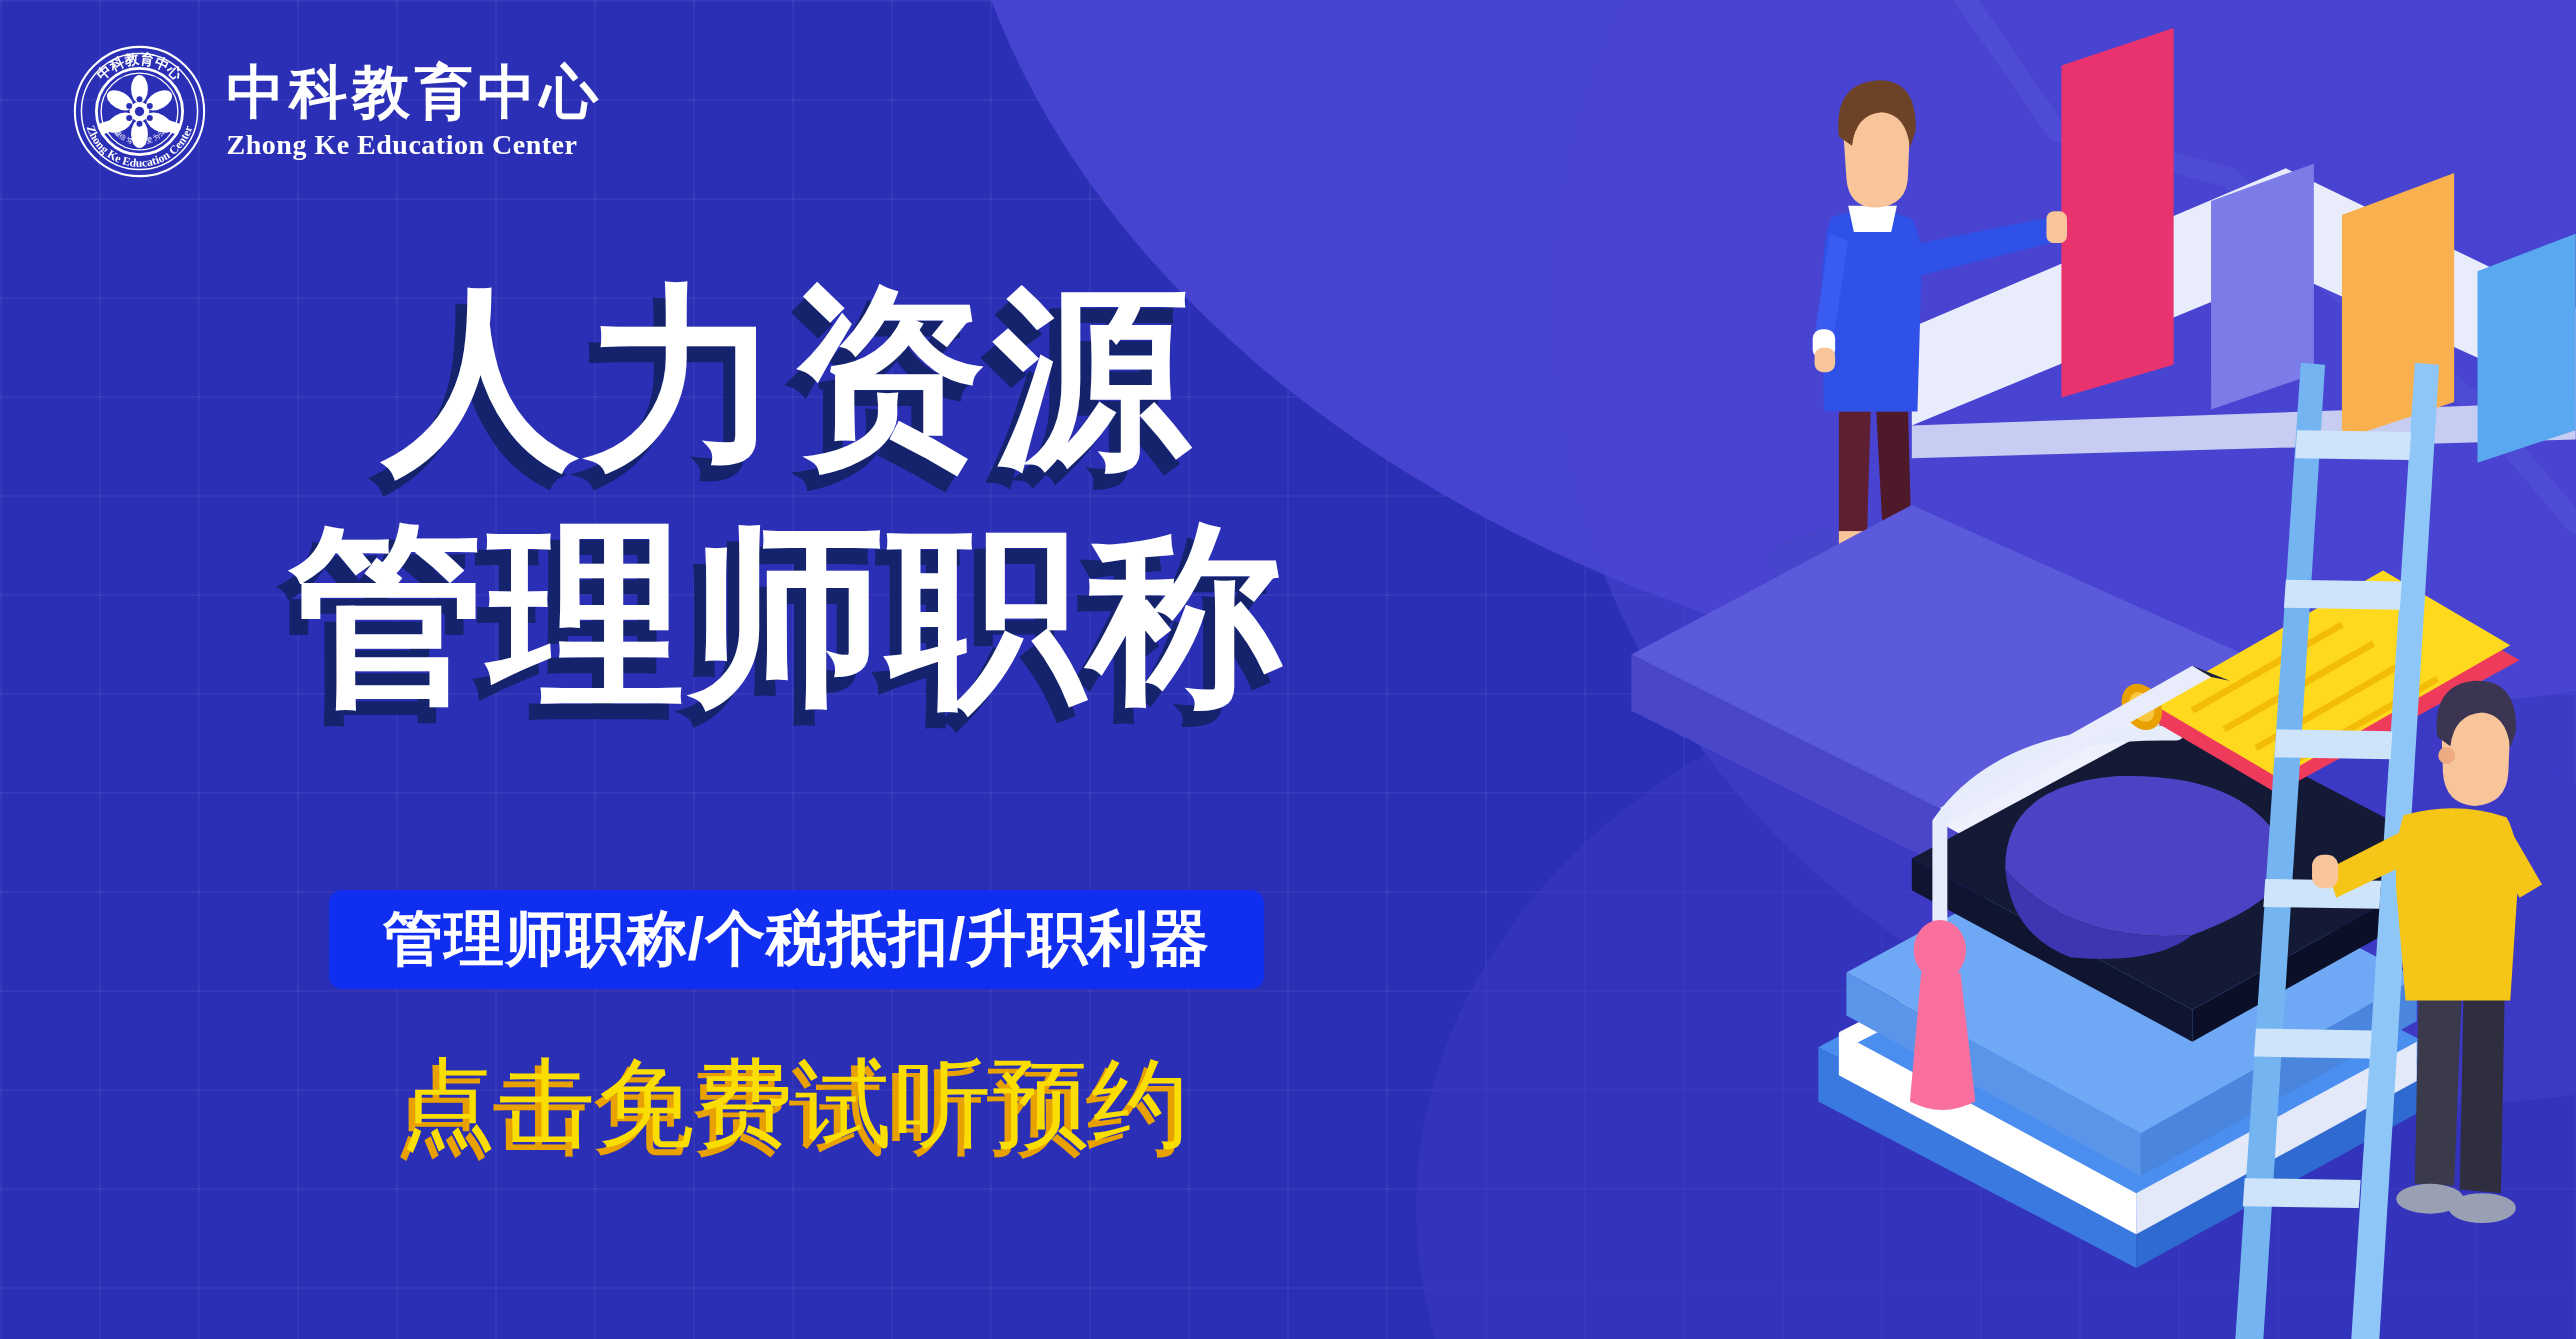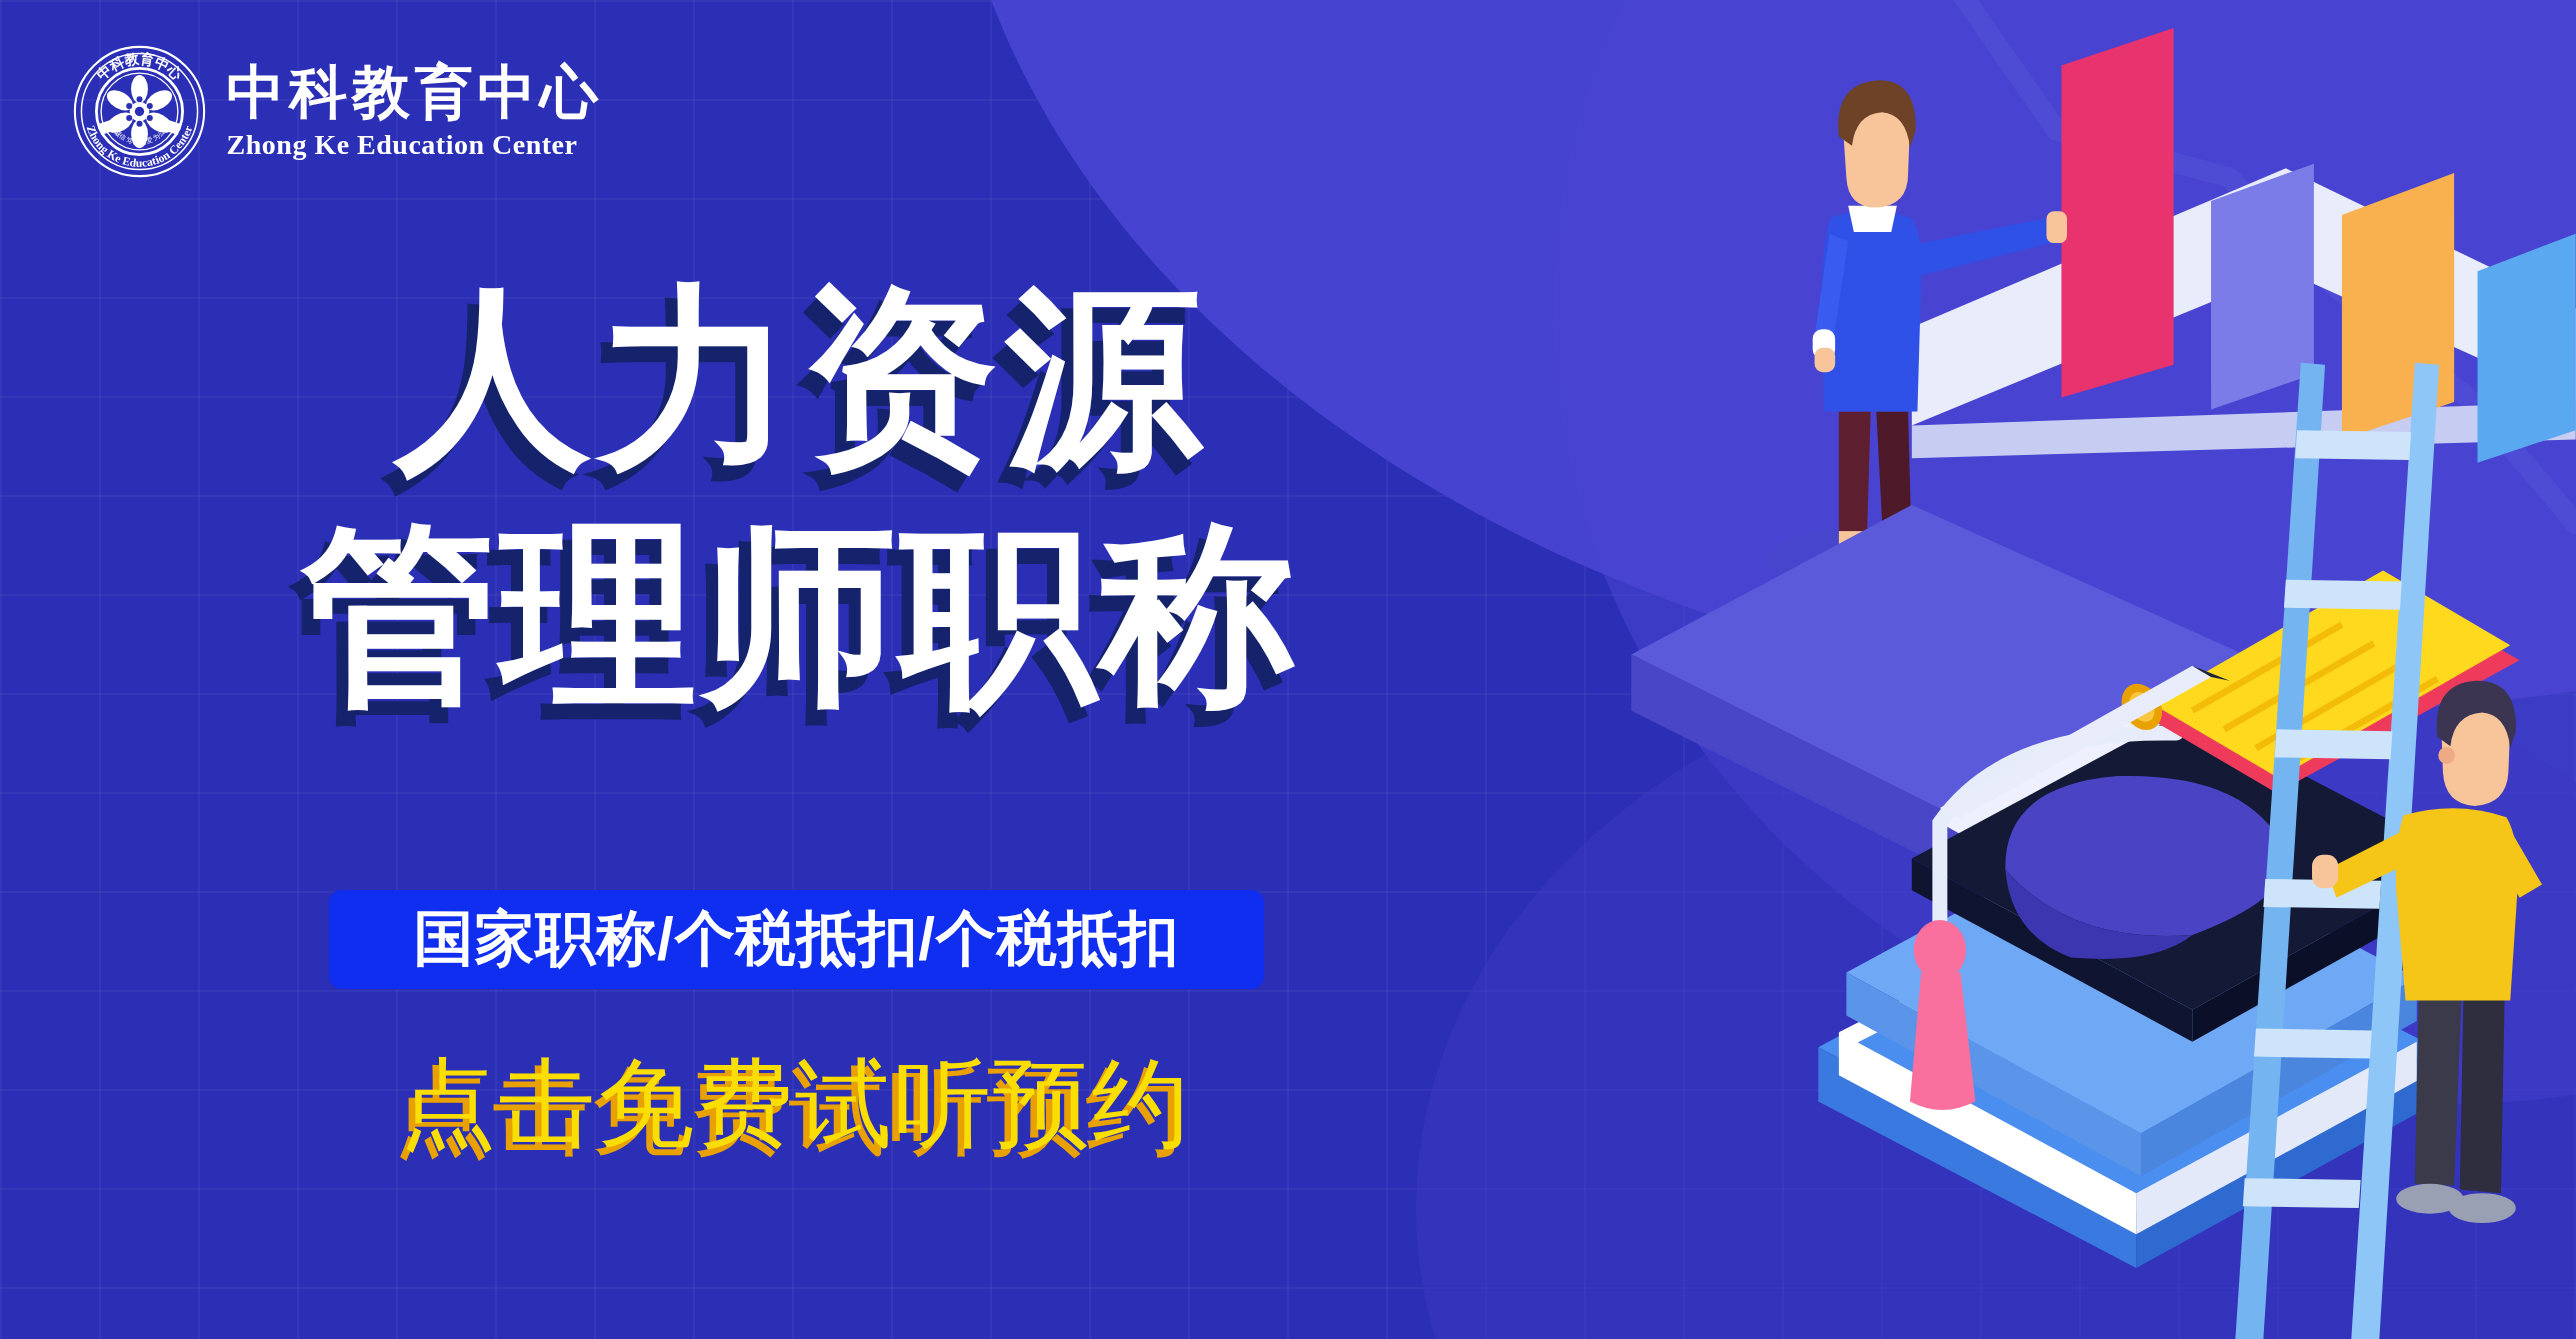--- a/index.html
+++ b/index.html
@@ -85,21 +85,21 @@
     font-size:28px;
     letter-spacing:0.5px;
     color:#ffffff;
     margin-top:3.7px;
     white-space:nowrap;
   }
 
   
   .headline{
     position:absolute;
-    left:12px; top:281px;
+    left:0; top:281px;
     width:1590px;
     z-index:20;
     text-align:center;
   }
   .hl-line{
     font-family:"Liberation Sans","DejaVu Sans",sans-serif;
     font-weight:700;
     color:#ffffff;
     line-height:1;
     white-space:nowrap;
@@ -226,21 +226,21 @@
       <div class="logo-en">Zhong Ke Education Center</div>
     </div>
   </div>
 
   <div class="headline">
     <div class="hl-line hl-line-1">人力资源</div>
     <div class="hl-line hl-line-2">管理师职称</div>
   </div>
 
   <div class="subtitle-pill">
-    <span class="subtitle-text">国家职称/个税抵扣/个税抵扣</span>
+    <span class="subtitle-text">管理师职称/个税抵扣/升职利器</span>
   </div>
 
   <div class="cta">
     <span class="cta-text">点击免费试听预约</span>
   </div>
 
   <div class="illustration">
     <svg viewBox="0 0 1010 1432" xmlns="http://www.w3.org/2000/svg">
 
       <g opacity="0.35">

